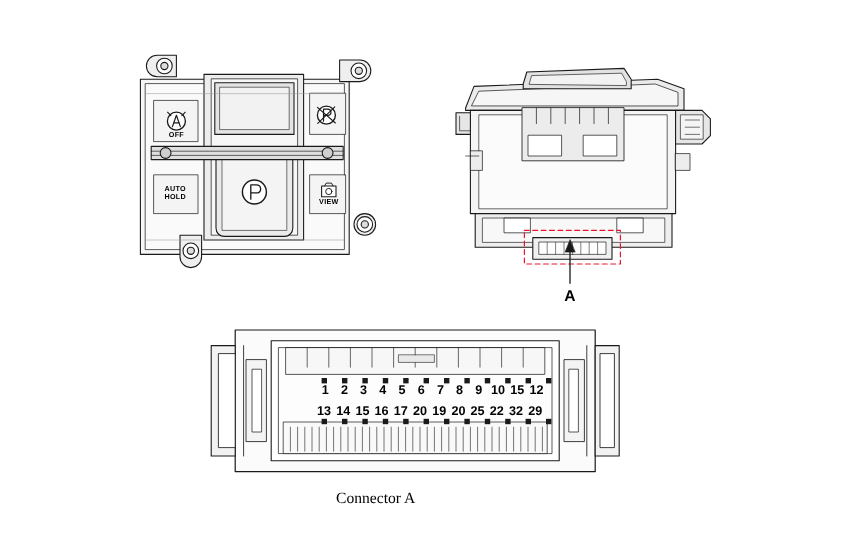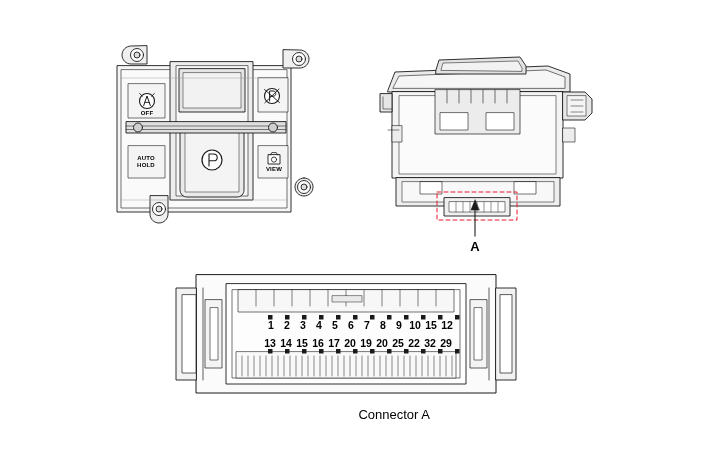--- a/index.html
+++ b/index.html
@@ -34,22 +34,23 @@
     text-align: center;
     font-size: 13px;
     font-weight: bold;
     letter-spacing: 0.3px;
   }
   .connector-caption {
     position: absolute;
     left: 280px;
     top: 407px;
     width: 150px;
-    text-align: right;
+    text-align: left;
     font-size: 13px;
+    font-family: Liberation Serif, serif;
   }
   .pin-row {
     position: absolute;
     display: flex;
     font-size: 10.5px;
     font-weight: bold;
     line-height: 12px;
   }
   .pin-row span {
     display: block;

